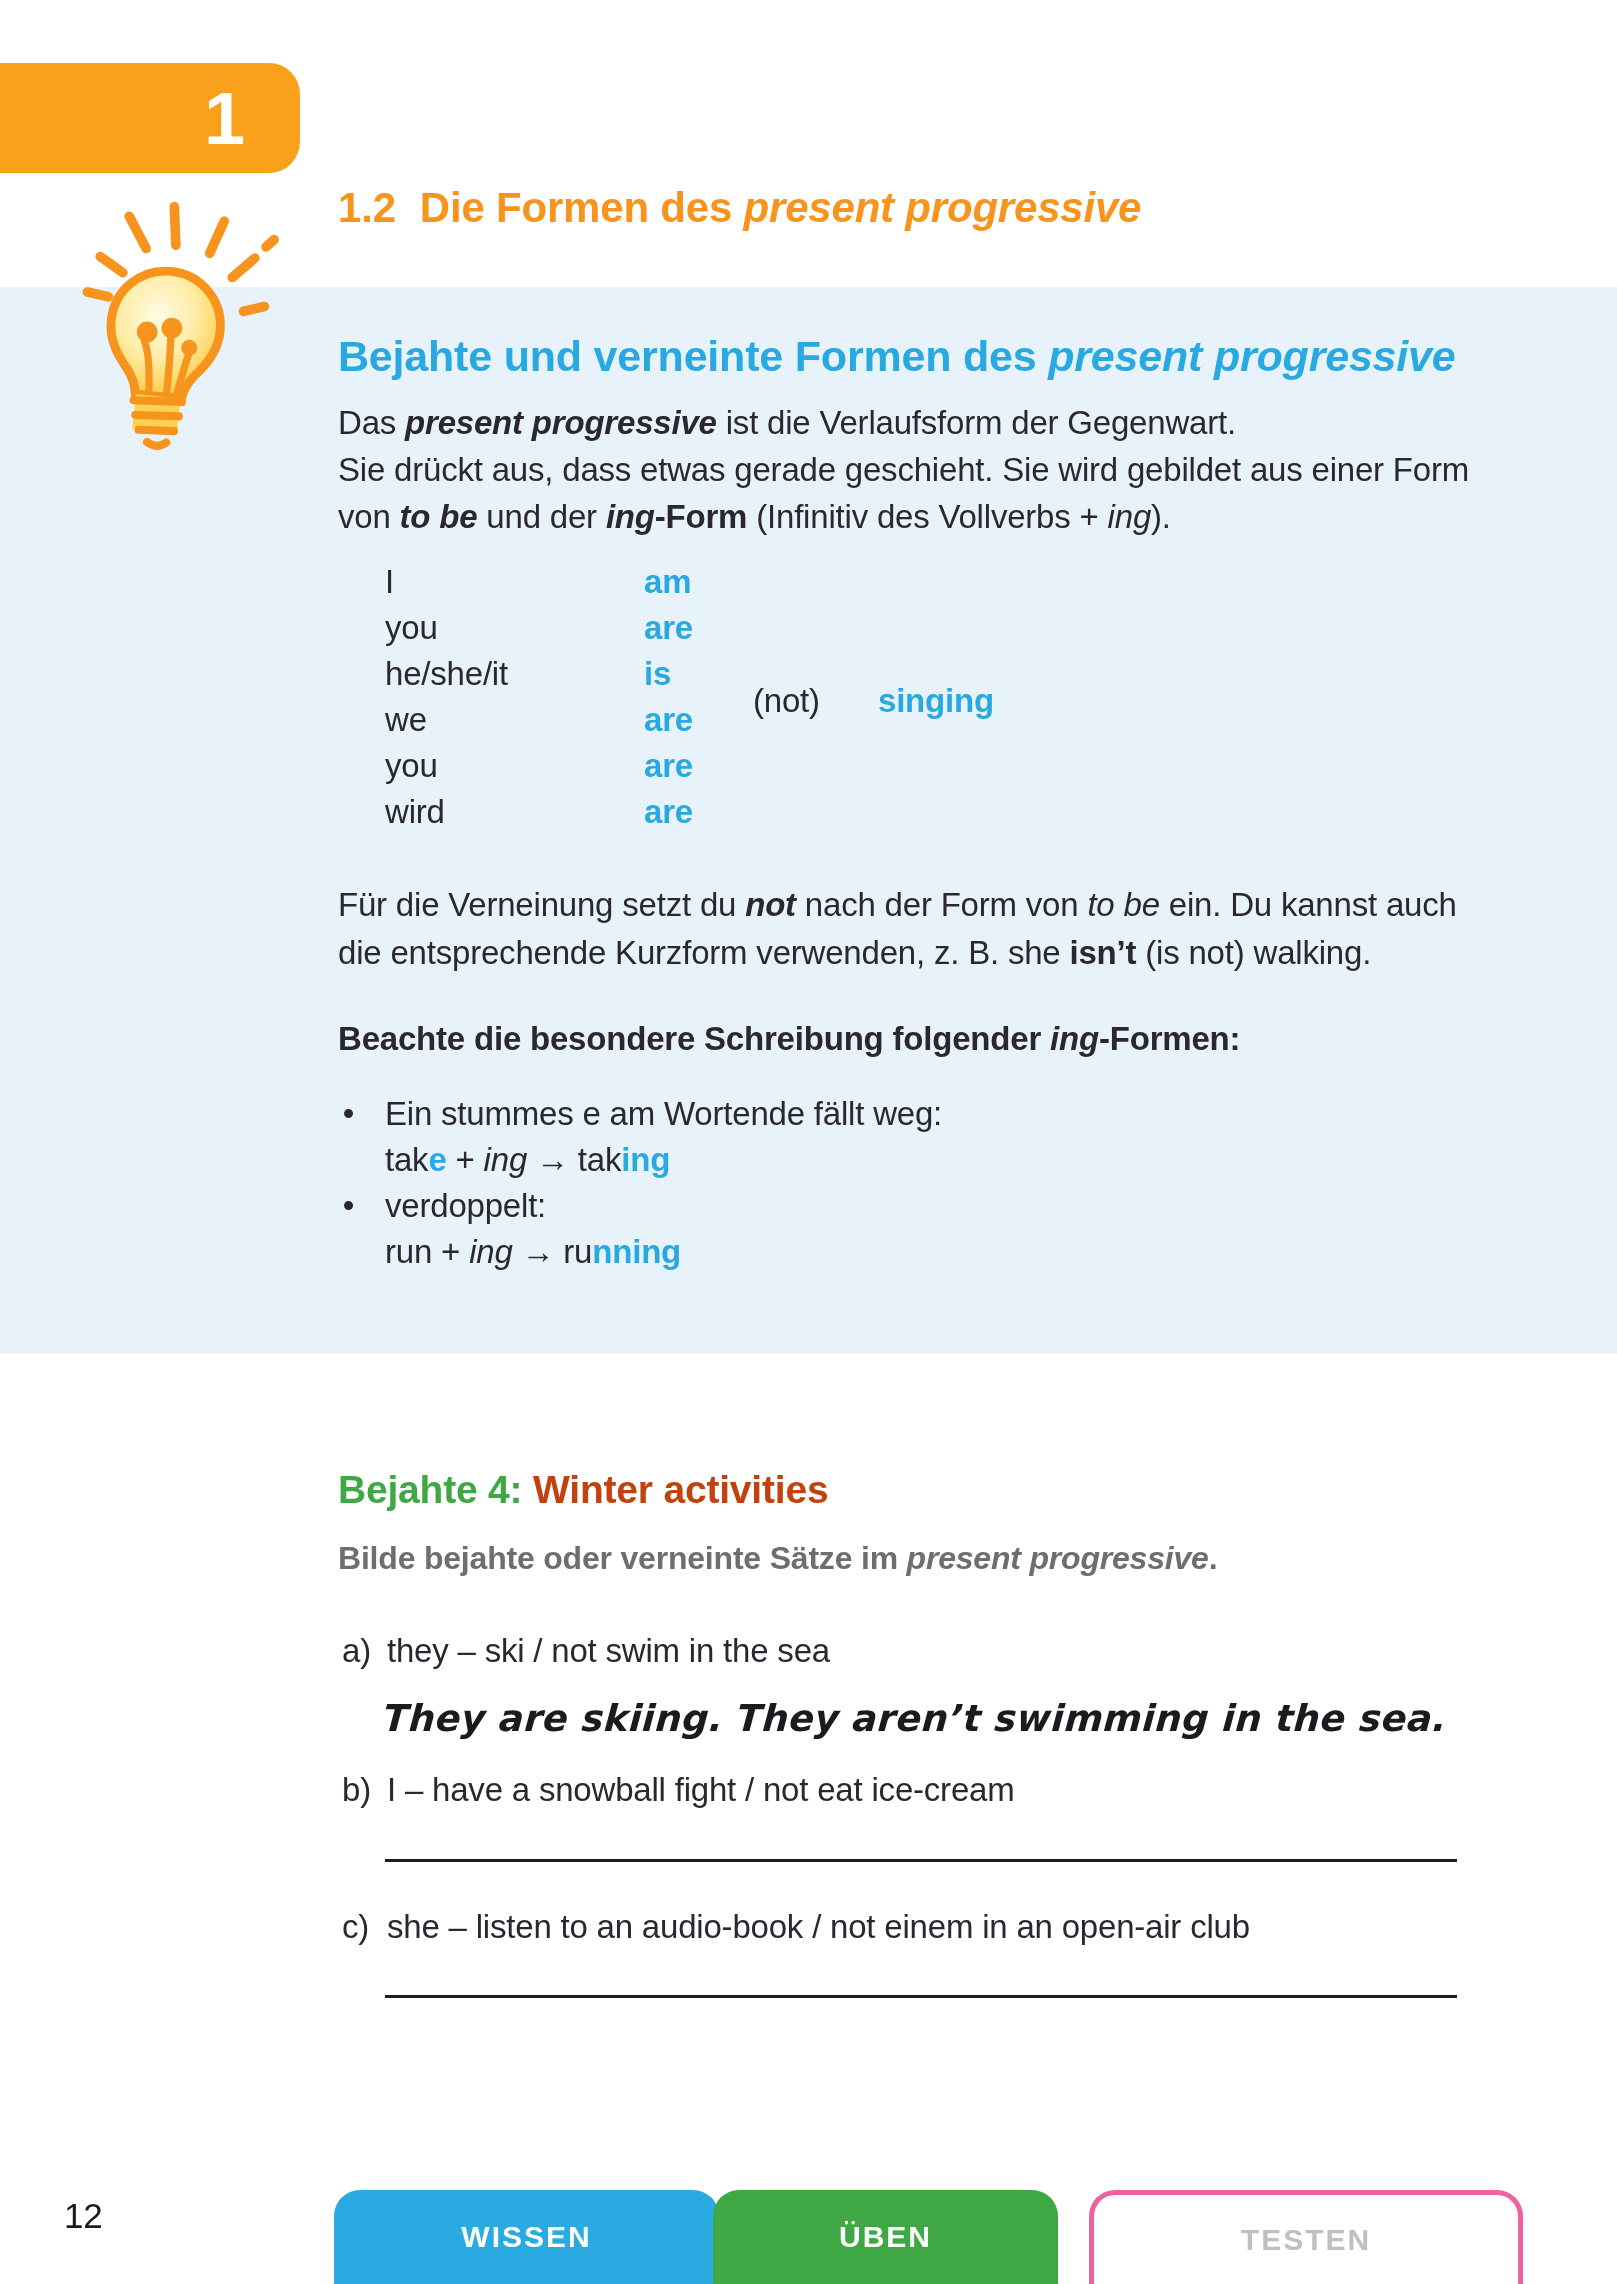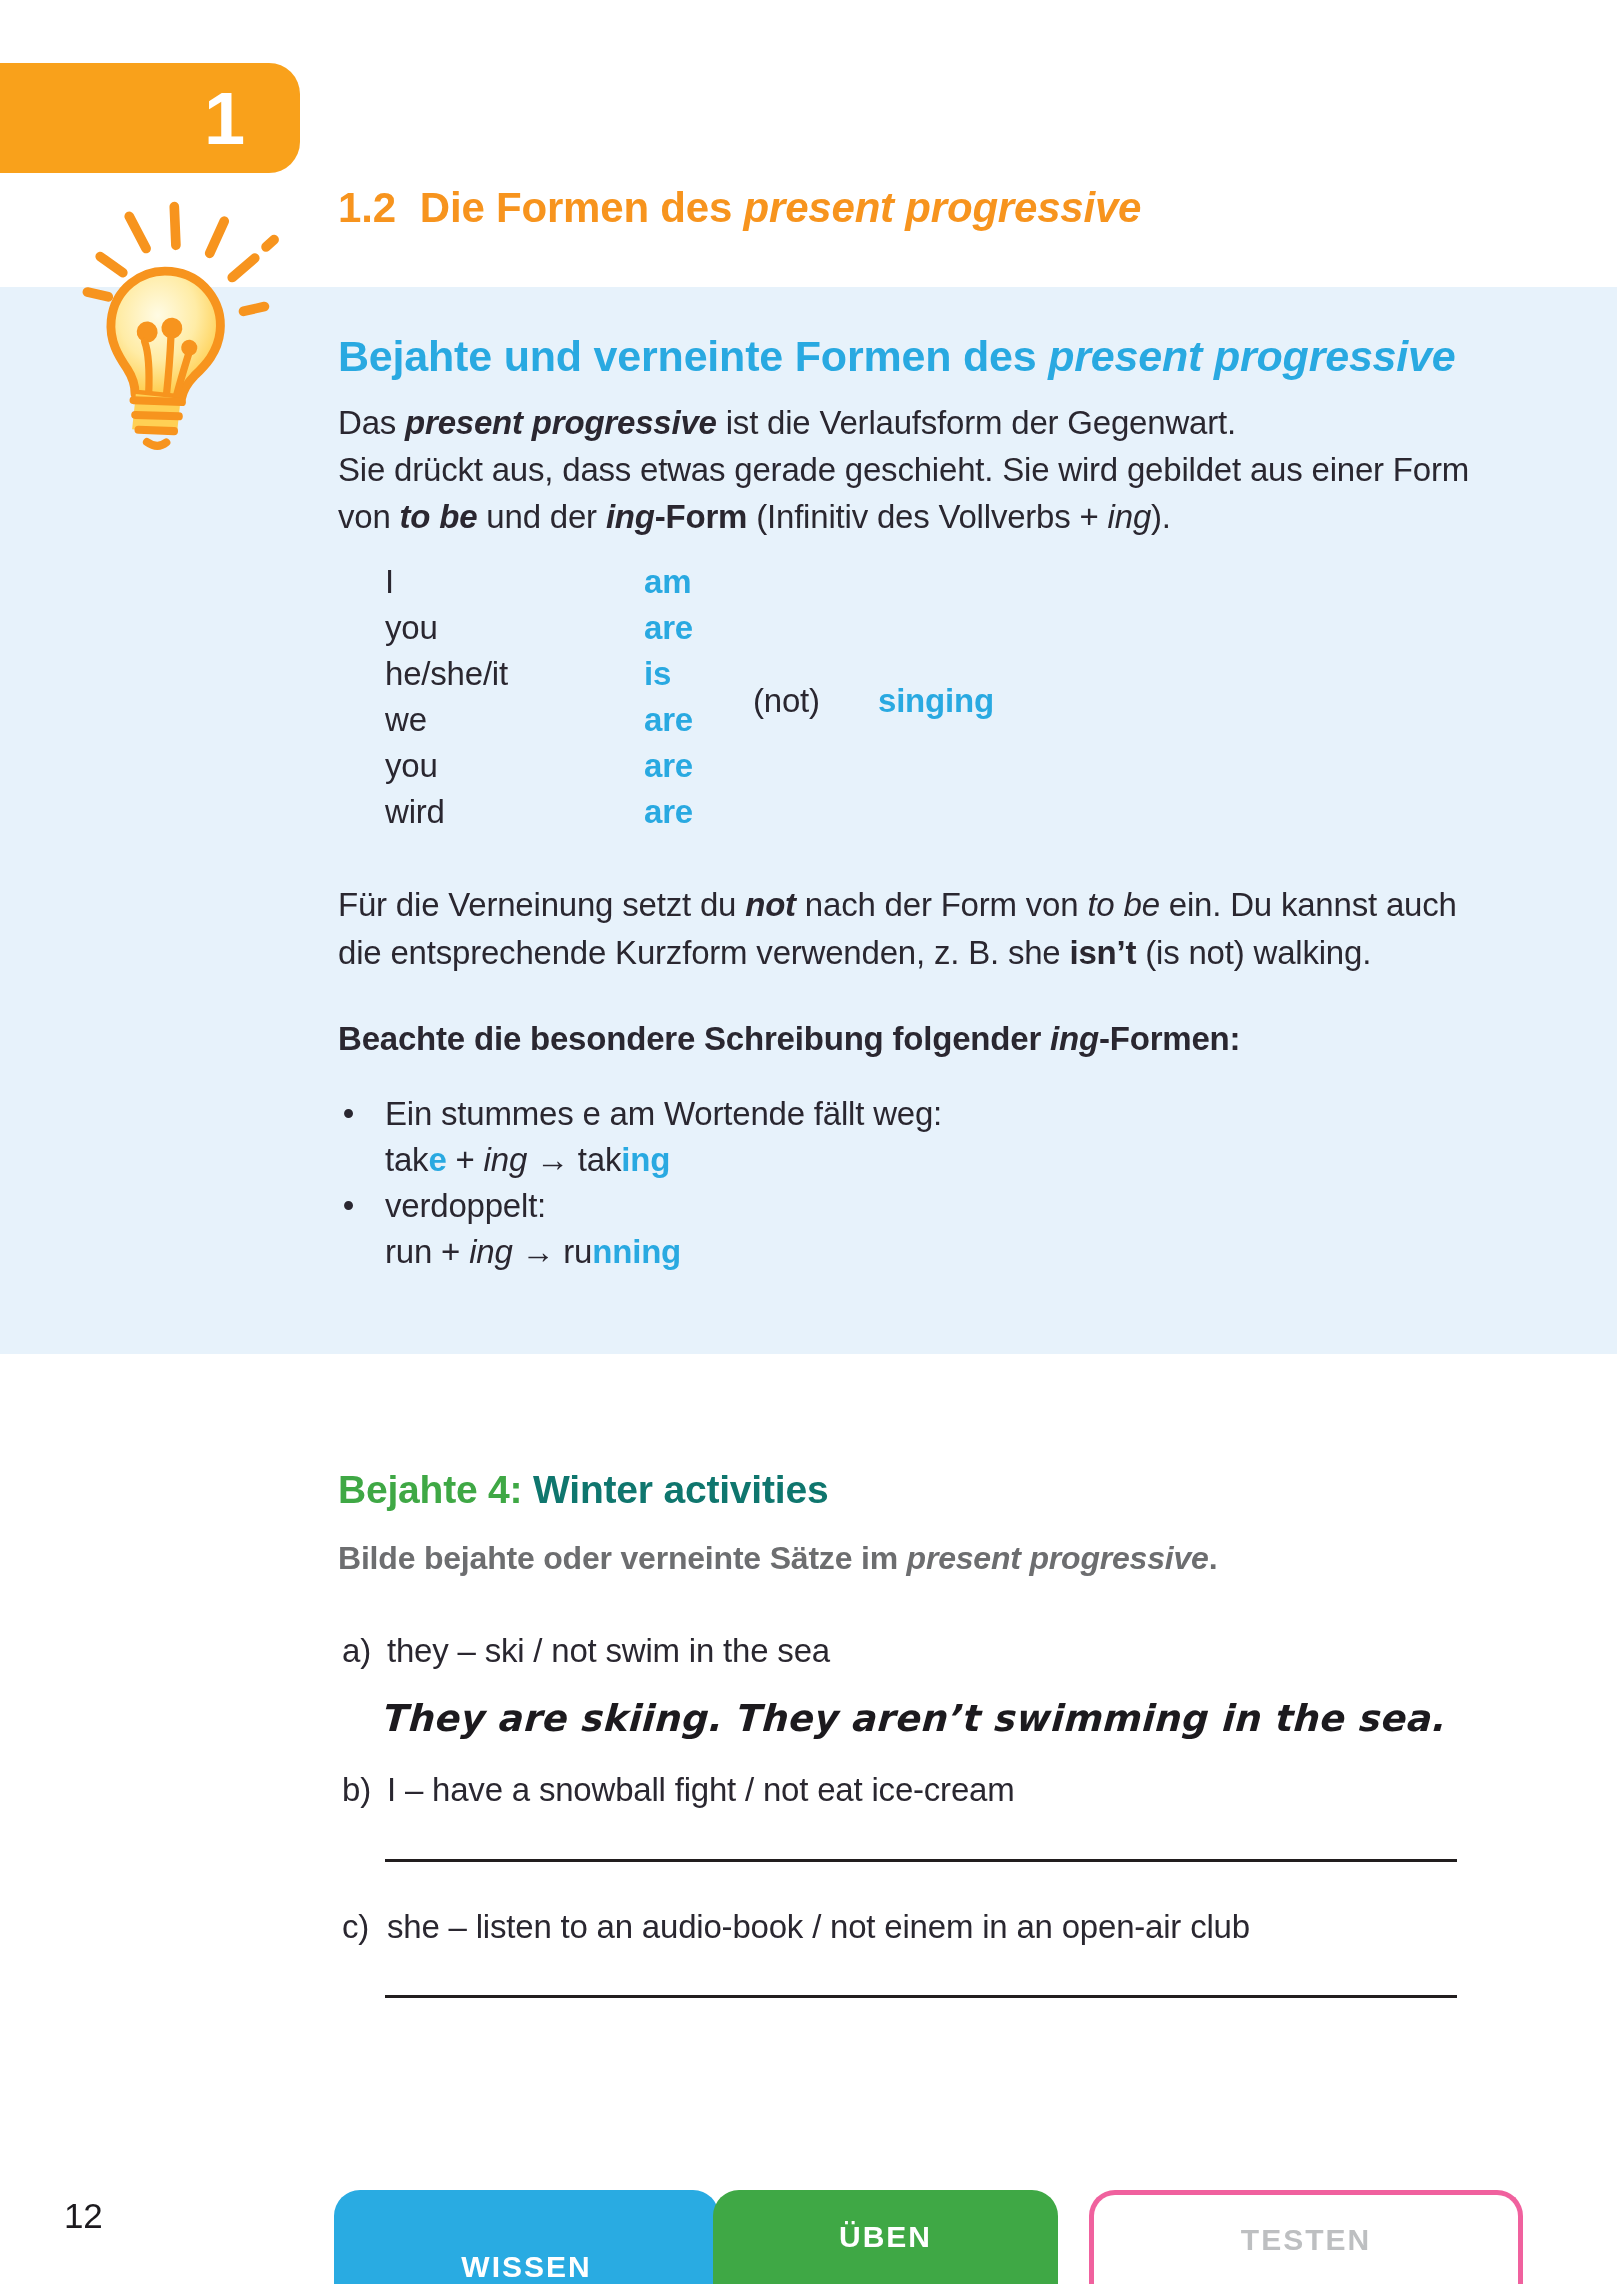--- a/index.html
+++ b/index.html
@@ -51,21 +51,21 @@
   .note-list { position:absolute; left:338px; top:804px; font-size:33px; }
   .nrow { line-height:46px; padding-left:47px; position:relative; white-space:nowrap; }
   .nrow .marker { position:absolute; left:4.8px; top:0; }
 
   
   .bulb-svg { position:absolute; left:50px; top:197px; width:284px; height:293px; }
 
   
   .ex-title { position:absolute; left:338px; top:1468px; font-size:39px; font-weight:bold; white-space:nowrap; }
   .ex-title .green { color:#3FA845; }
-  .ex-title .rest { color:#0f766e; }
+  .ex-title .rest { color:#c2410c; }
   .instruction { position:absolute; left:338px; top:1540px; font-size:32px; font-weight:bold; color:#6D6E70; white-space:nowrap; }
   .ex-item { position:absolute; left:342px; font-size:33px; white-space:nowrap; }
   .ex-item .ex-label { display:inline-block; width:45px; }
   .ex-item-a { top:1632px; }
   .ex-item-b { top:1771px; }
   .ex-item-c { top:1908px; }
   .answer-hand {
     position:absolute; left:385px; top:1697px;
     font-family:"DejaVu Sans", sans-serif; font-style:italic; font-weight:bold;
     font-size:37px; color:#1C1A1E; letter-spacing:0.4px;
@@ -76,21 +76,21 @@
   .answer-line-c { top:1995px; }
 
   
   .page-number { position:absolute; left:64px; top:2196px; font-size:35px; color:#1C1A1E; }
   .ftab {
     position:absolute; top:2190px; height:94px;
     display:flex; align-items:center; justify-content:center;
     font-size:30px; font-weight:bold; letter-spacing:2px;
     border-radius:26px 26px 0 0; color:#ffffff;
   }
-  .ftab-wissen { left:334px; width:385px; background:#29ABE2;align-items:flex-end; }
+  .ftab-wissen { left:334px; width:385px; background:#29ABE2; }
   .ftab-ueben  { left:713px; width:345px; background:#3FA845; }
   .ftab-testen {
     left:1089px; width:434px; background:#ffffff;
     border:5.6px solid #F0619E; border-bottom:none; color:#BDBFC1;
   }
 </style>
 </head>
 <body>
 
 <div class="page">

